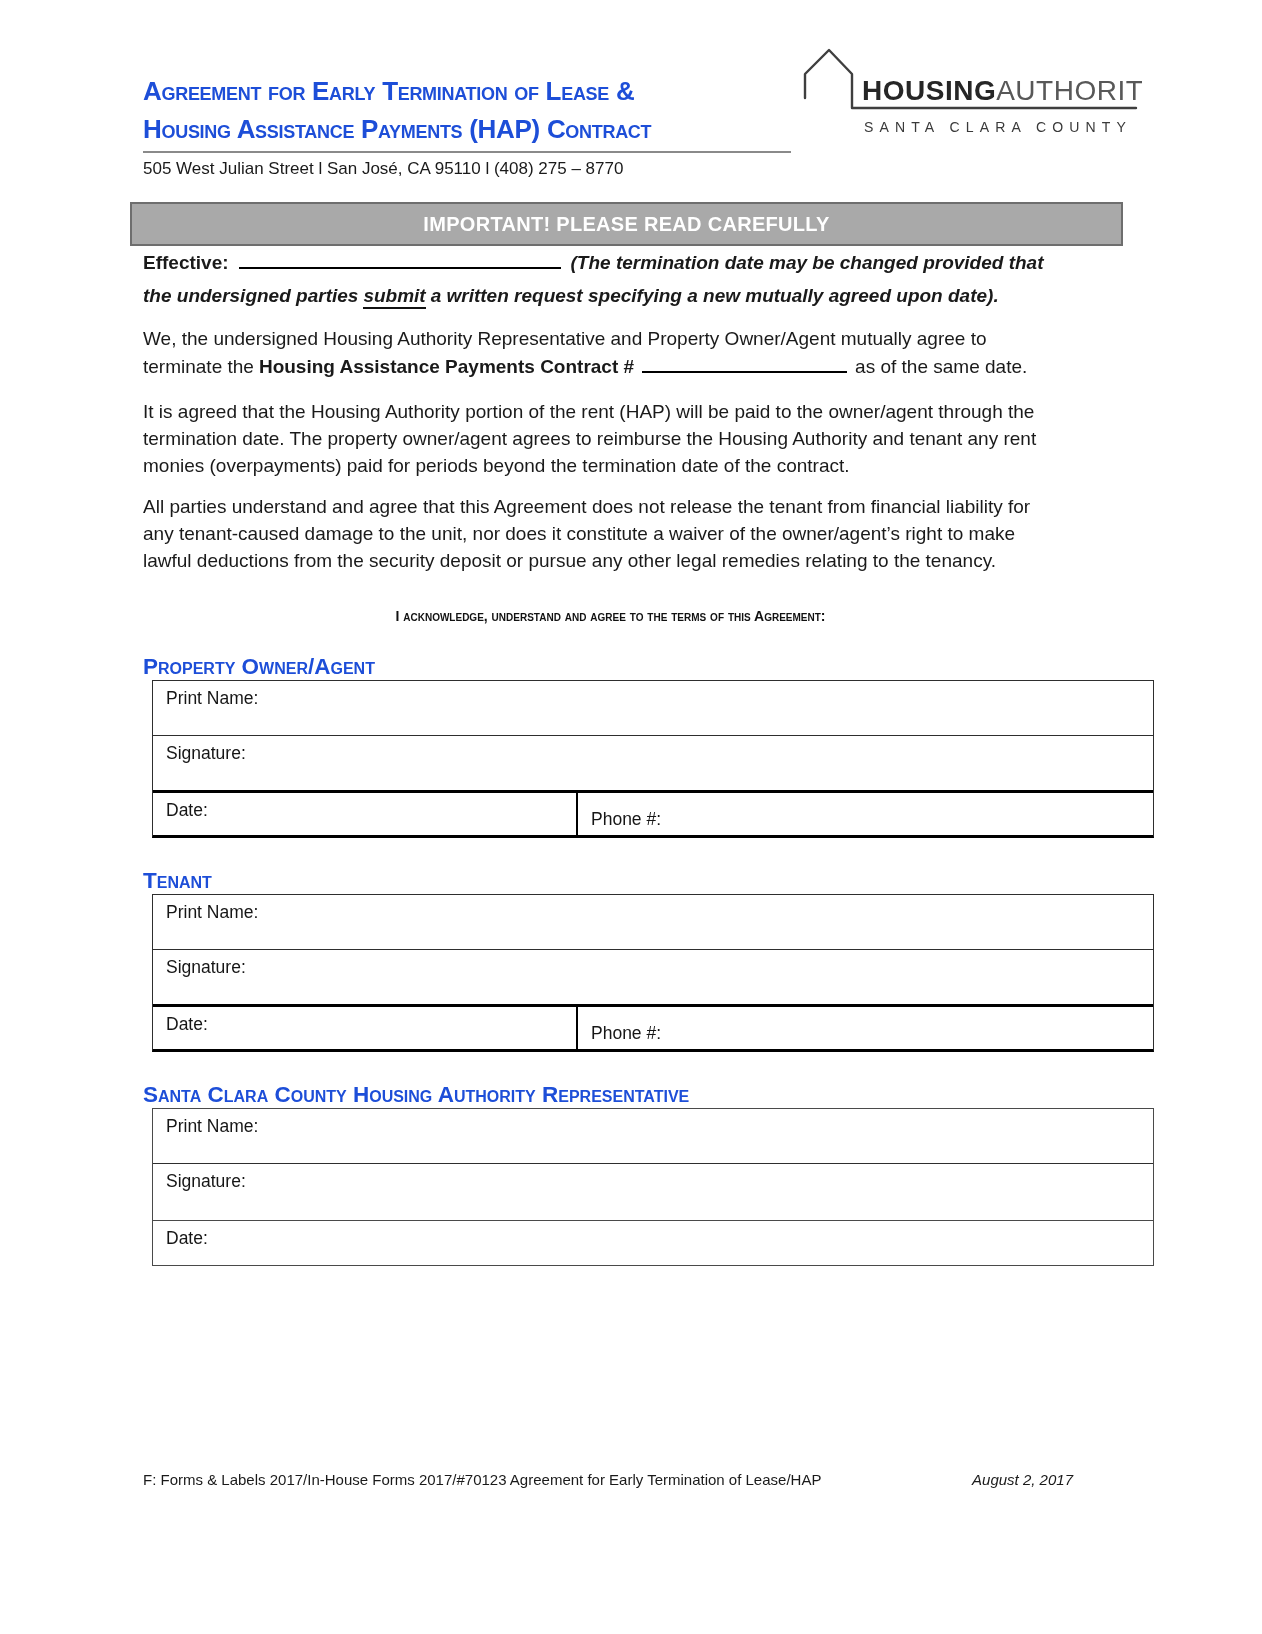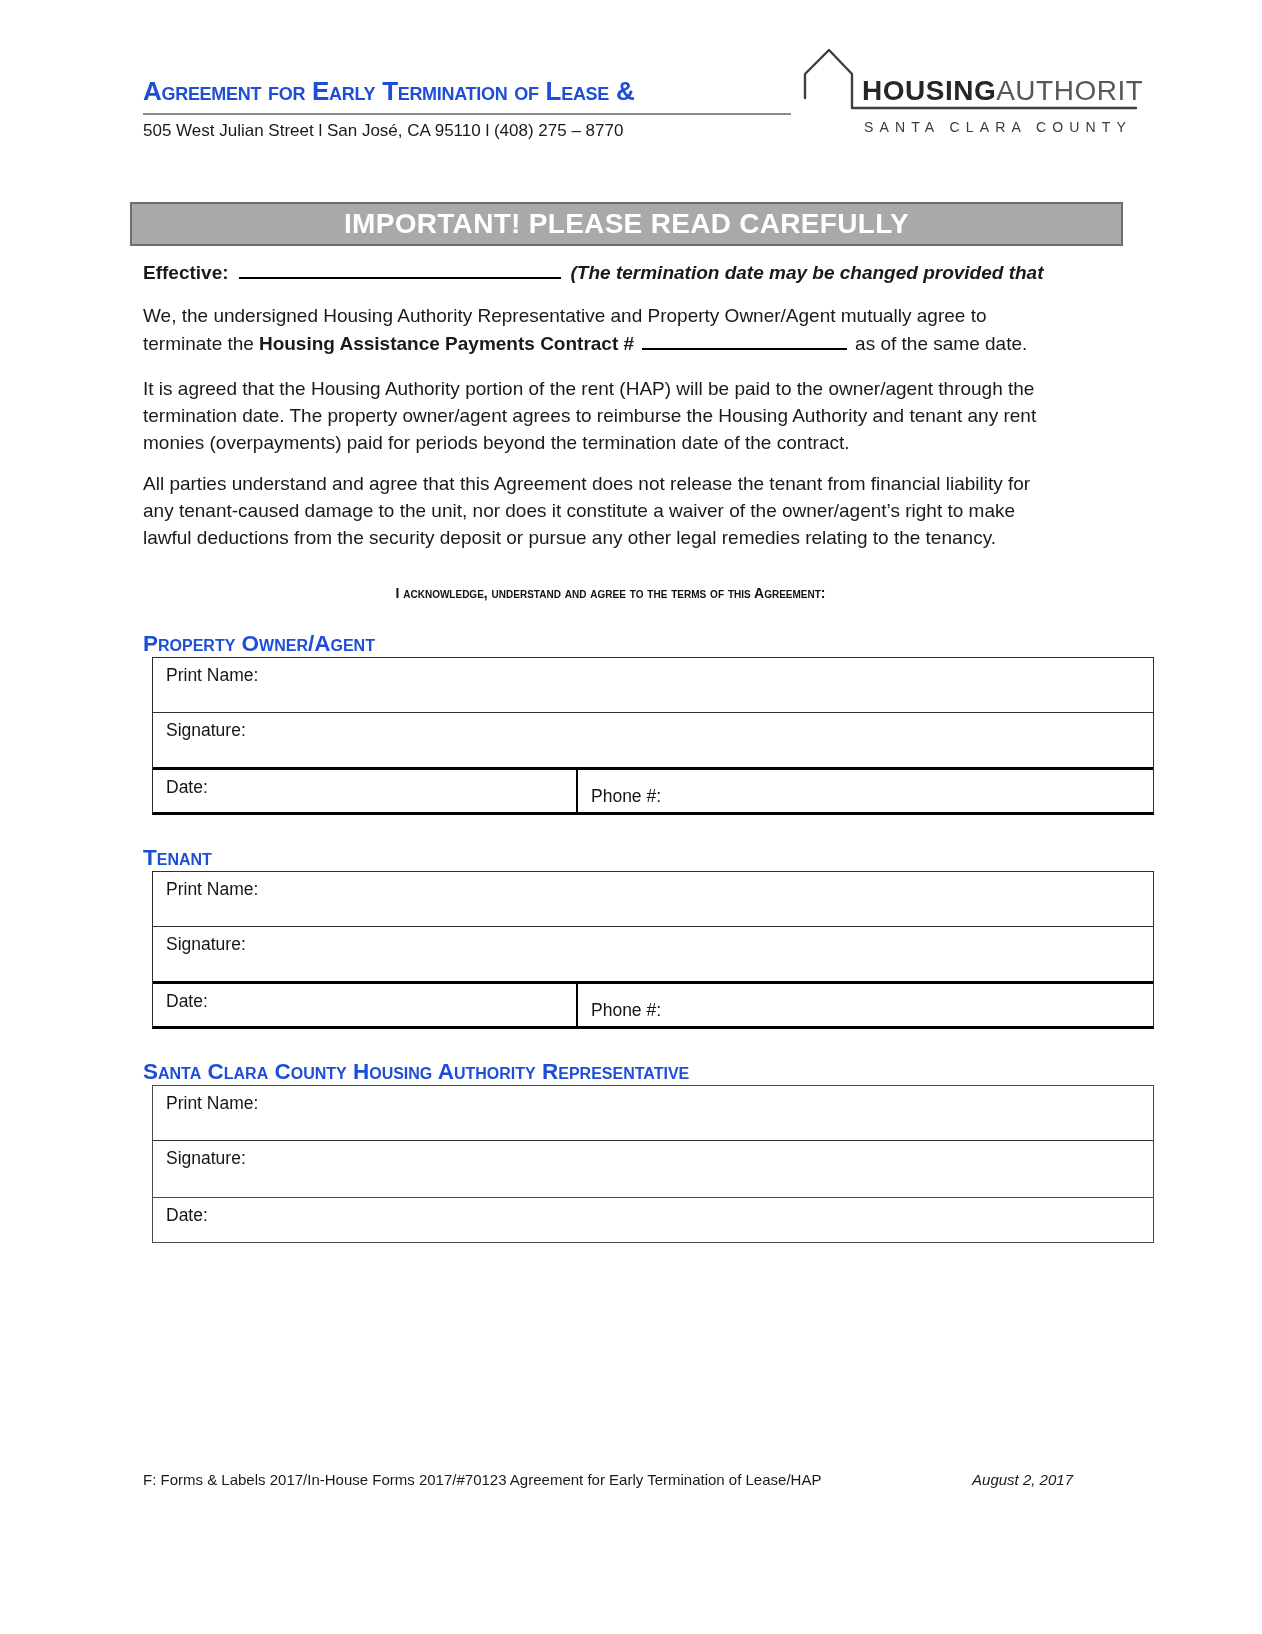--- a/index.html
+++ b/index.html
@@ -32,29 +32,29 @@
 
   
   .banner {
     margin: 10px 0 0 130px;
     width: 993px; height: 44px;
     background: #a9a9a9;
     border: 2px solid #6e6e6e;
     display: flex; align-items: center; justify-content: center;
   }
   .banner-text {
-    color: #ffffff; font-weight: 700; font-size: 28px; letter-spacing: 0.3px;
+    color: #ffffff; font-weight: 700; font-size: 20px; letter-spacing: 0.3px;
     white-space: nowrap;
   }
 
   
   .content { margin-left: 143px; width: 935px; font-size: 19px; }
   .line { display: block; white-space: nowrap; }
   .para-1 { margin-top: 32px; line-height: 40px; }
-  .para-effective { margin-top: 10px; line-height: 33px; font-weight: 700; }
+  .para-effective { line-height: 33px; font-weight: 700; }
   .bold-italic { font-weight: 700; font-style: italic; }
   .para-hap { margin-top: 13px; line-height: 28px; }
   .para-block { margin-top: 14px; line-height: 27px; width: 920px; }
   .para-payment { margin-top: 17px; }
 
   .fill-line {
     display: inline-block;
     border-bottom: 2.5px solid #000;
     height: 1em;
     vertical-align: baseline;
@@ -122,20 +122,21 @@
   .logo svg text { font-family: "Liberation Sans", sans-serif; }
 </style>
 </head>
 <body>
 
 <div class="page">
 
   <div class="header">
     <div class="title-block">
       <div class="doc-title">Agreement for Early Termination of Lease &amp;</div>
+      <div class="doc-title">Housing Assistance Payments (HAP) Contract</div>
       <div class="title-rule"></div>
       <div class="address">505 West Julian Street l San José, CA 95110 l (408) 275 – 8770</div>
     </div>
 
     <div class="logo">
       <svg viewBox="0 0 352 104" width="352" height="104">
         <path d="M15,64 L15,40 L39,16 L62,40 L62,74 L346,74" fill="none" stroke="#3f3f3f" stroke-width="2.4" stroke-linejoin="round" stroke-linecap="round"></path>
         <text x="72" y="66" font-size="28" letter-spacing="0.5">
           <tspan font-weight="700" fill="#262626">HOUSING</tspan><tspan font-weight="400" fill="#585858">AUTHORITY</tspan>
         </text>
@@ -148,20 +149,23 @@
     <span class="banner-text">IMPORTANT! PLEASE READ CAREFULLY</span>
   </div>
 
   <div class="content">
 
 
     <div class="para-effective">
       <span class="line">
         <span>Effective:</span><span class="fill-line fill-effective"></span><span class="bold-italic">(The termination date may be changed provided that</span>
       </span>
+      <span class="line bold-italic">
+        <span>the undersigned parties</span><span class="u-word">submit</span><span>a written request specifying a new mutually agreed upon date).</span>
+      </span>
     </div>
 
     <div class="para-hap">
       <span class="line">We, the undersigned Housing Authority Representative and Property Owner/Agent mutually agree to</span>
       <span class="line">
         <span>terminate the</span><span class="gap-left" style="font-weight:700">Housing Assistance Payments Contract #</span><span class="fill-line fill-contract"></span><span>as of the same date.</span>
       </span>
     </div>
 
     <div class="para-block para-payment">It is agreed that the Housing Authority portion of the rent (HAP) will be paid to the owner/agent through the termination date. The property owner/agent agrees to reimburse the Housing Authority and tenant any rent monies (overpayments) paid for periods beyond the termination date of the contract.</div>

